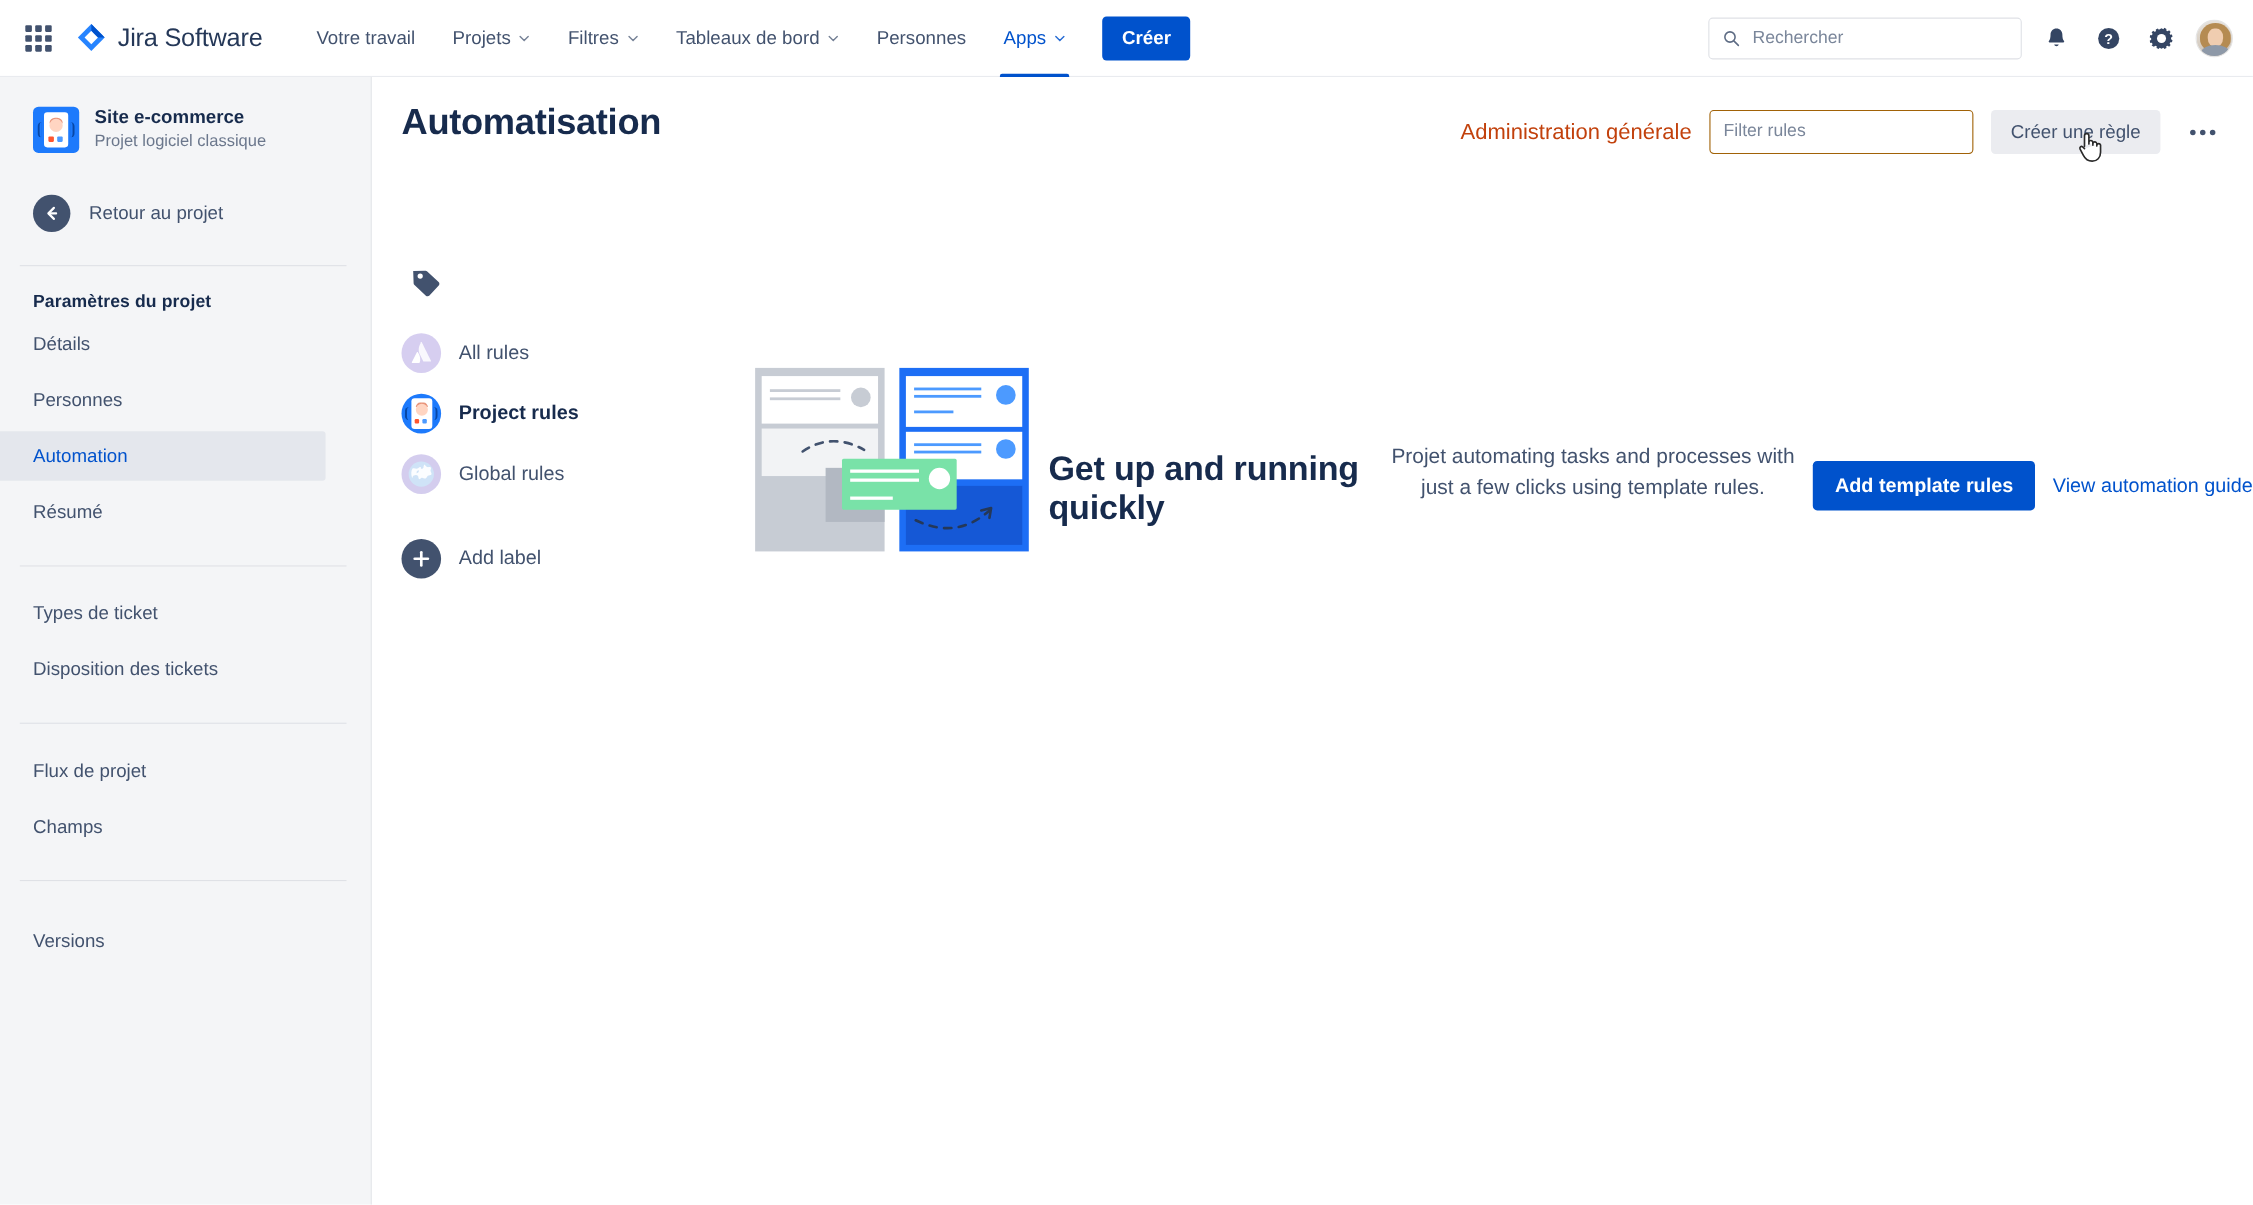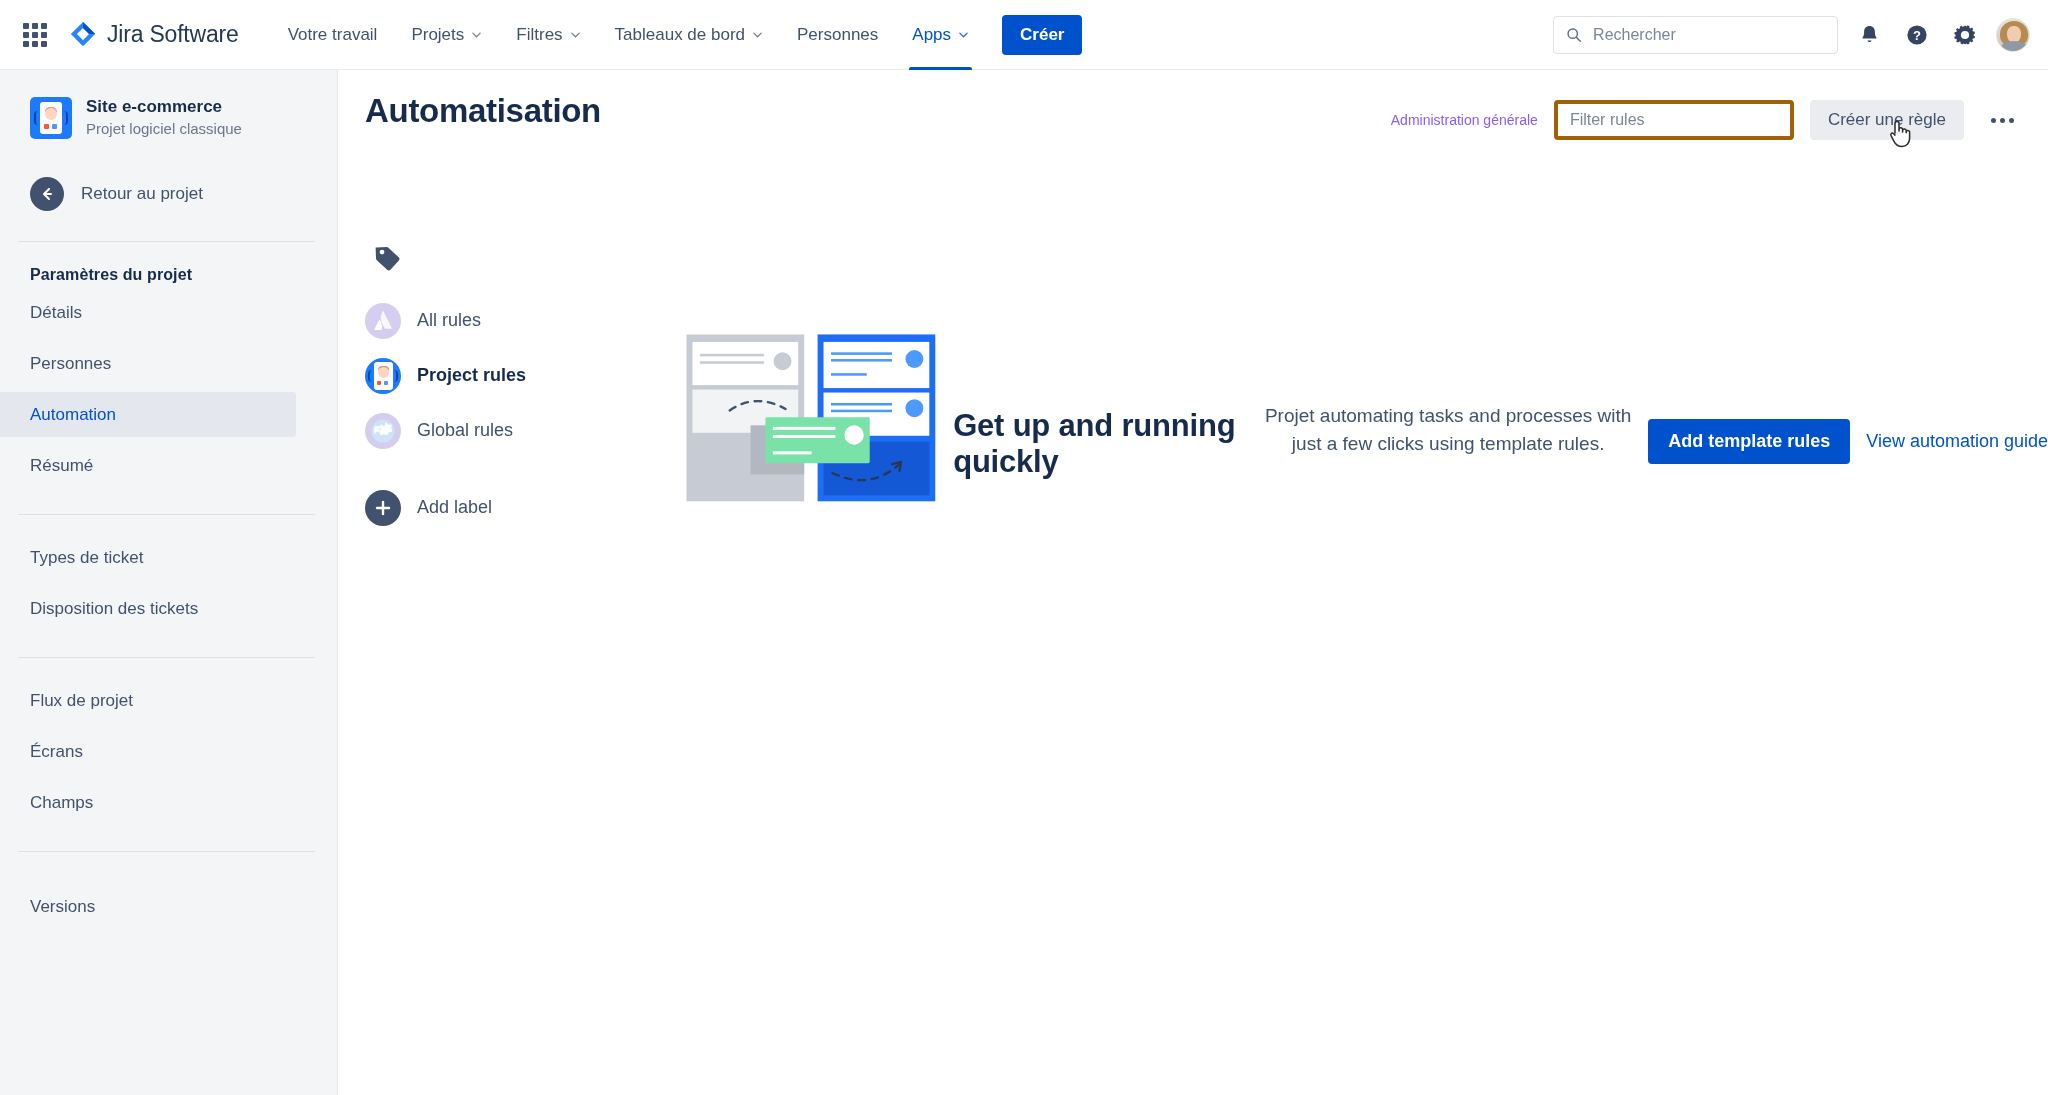--- a/index.html
+++ b/index.html
@@ -139,23 +139,23 @@
   }
   .side-link:first-of-type { margin-top: 14px; }
   .side-link.selected { background: #e4e7ed; color: #0052cc; width: 296px; }
 
   
   .main { position: absolute; top: 70px; left: 339px; width: 1709px; height: 1025px; background: #fff; }
 
   .content-head { display: flex; align-items: flex-start; padding: 22px 24px 0 26px; }
   .page-title { font-size: 33px; color: #172b4d; font-weight: bold; letter-spacing: -0.3px; }
   .head-actions { margin-left: auto; display: flex; align-items: center; gap: 16px; padding-top: 8px; }
-  .admin-link { font-size: 14px; color: #8b5cf6; cursor: pointer; white-space: nowrap; }
+  .admin-link { font-size: 20px; color: #c2410c; cursor: pointer; white-space: nowrap; }
   .filter-input {
-    width: 240px; height: 40px; border: 4px solid #a16207; border-radius: 4px;
+    width: 240px; height: 40px; border: 1px solid #a16207; border-radius: 4px;
     padding: 0 12px; font-size: 16px; color: #42526e; outline: none;
     font-family: "Liberation Sans", sans-serif; background: #fff;
   }
   .filter-input::placeholder { color: #7a869a; }
   .rule-btn {
     height: 40px; background: #ebecf0; border: none; border-radius: 4px;
     padding: 0 18px; font-size: 17px; color: #42526e; cursor: pointer;
     font-family: "Liberation Sans", sans-serif; white-space: nowrap;
   }
   .more-btn {
@@ -355,23 +355,20 @@
     <span>Types de ticket</span>
   </div>
   <div class="side-link">
     <span>Disposition des tickets</span>
   </div>
 
   <div class="divider"></div>
 
   <div class="side-link" style="margin-top:20px;">
     <span>Flux de projet</span>
-  </div>
-  <div class="side-link">
-    <span>Écrans</span>
   </div>
   <div class="side-link">
     <span>Champs</span>
   </div>
 
   <div class="divider"></div>
 
   <div class="side-link" style="margin-top:20px;align-items:flex-end;">
     <span>Versions</span>
   </div>

